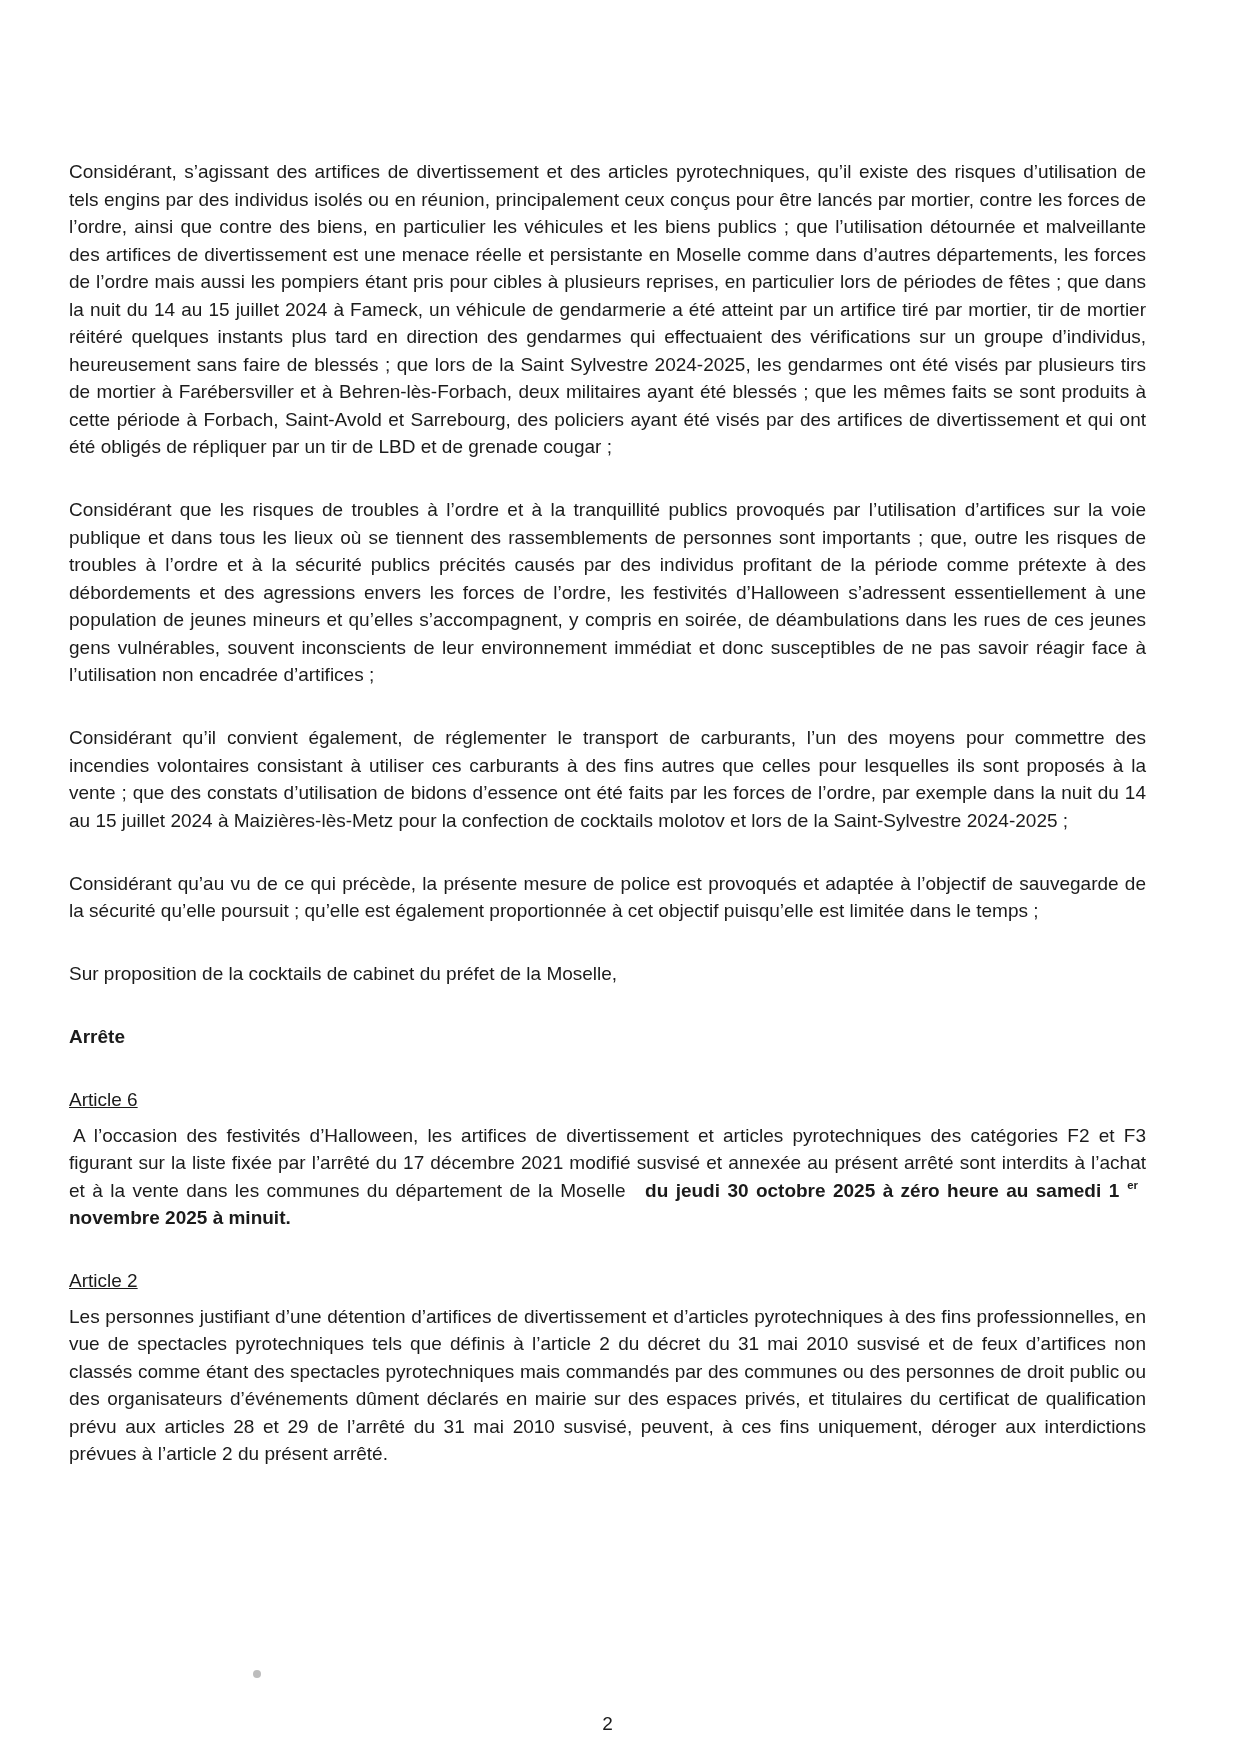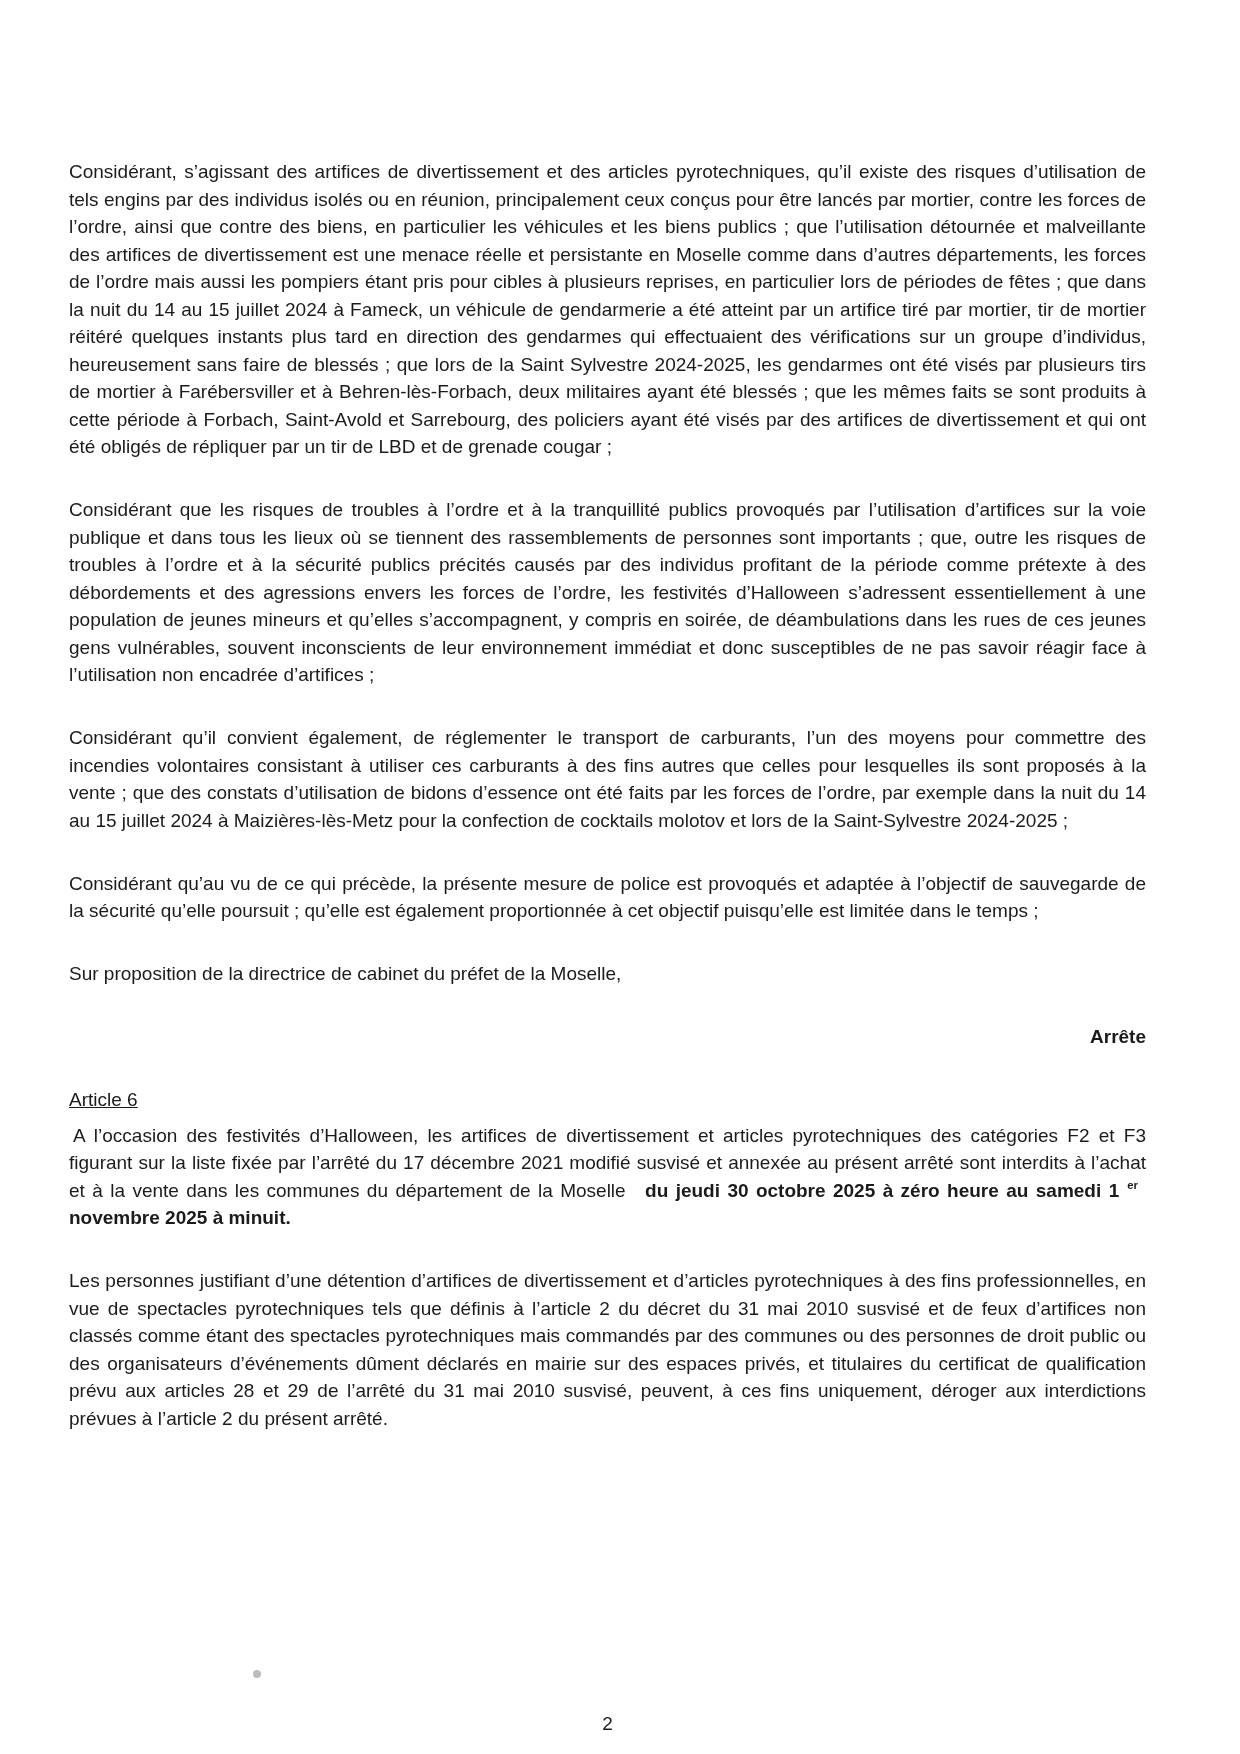--- a/index.html
+++ b/index.html
@@ -30,21 +30,21 @@
   }
   p.para {
     text-align: justify;
     margin: 0 0 27.5px 0;
   }
   p.article-label {
     text-decoration: underline;
     margin: 0;
   }
   p.heading {
-    text-align: right;
+    text-align: left;
     font-weight: bold;
     margin: 0 0 27.5px 0;
   }
   .bold { font-weight: bold; }
   sup {
     font-size: 0.6em;
     vertical-align: super;
     line-height: 0;
   }
   .page-number {
@@ -73,28 +73,29 @@
   <div class="content">
 
     <p class="para">Considérant, s’agissant des artifices de divertissement et des articles pyrotechniques, qu’il existe des risques d’utilisation de tels engins par des individus isolés ou en réunion, principalement ceux conçus pour être lancés par mortier, contre les forces de l’ordre, ainsi que contre des biens, en particulier les véhicules et les biens publics ; que l’utilisation détournée et malveillante des artifices de divertissement est une menace réelle et persistante en Moselle comme dans d’autres départements, les forces de l’ordre mais aussi les pompiers étant pris pour cibles à plusieurs reprises, en particulier lors de périodes de fêtes ; que dans la nuit du 14 au 15 juillet 2024 à Fameck, un véhicule de gendarmerie a été atteint par un artifice tiré par mortier, tir de mortier réitéré quelques instants plus tard en direction des gendarmes qui effectuaient des vérifications sur un groupe d’individus, heureusement sans faire de blessés ; que lors de la Saint Sylvestre 2024-2025, les gendarmes ont été visés par plusieurs tirs de mortier à Farébersviller et à Behren-lès-Forbach, deux militaires ayant été blessés ; que les mêmes faits se sont produits à cette période à Forbach, Saint-Avold et Sarrebourg, des policiers ayant été visés par des artifices de divertissement et qui ont été obligés de répliquer par un tir de LBD et de grenade cougar ;</p>
 
     <p class="para">Considérant que les risques de troubles à l’ordre et à la tranquillité publics provoqués par l’utilisation d’artifices sur la voie publique et dans tous les lieux où se tiennent des rassemblements de personnes sont importants ; que, outre les risques de troubles à l’ordre et à la sécurité publics précités causés par des individus profitant de la période comme prétexte à des débordements et des agressions envers les forces de l’ordre, les festivités d’Halloween s’adressent essentiellement à une population de jeunes mineurs et qu’elles s’accompagnent, y compris en soirée, de déambulations dans les rues de ces jeunes gens vulnérables, souvent inconscients de leur environnement immédiat et donc susceptibles de ne pas savoir réagir face à l’utilisation non encadrée d’artifices ;</p>
 
     <p class="para">Considérant qu’il convient également, de réglementer le transport de carburants, l’un des moyens pour commettre des incendies volontaires consistant à utiliser ces carburants à des fins autres que celles pour lesquelles ils sont proposés à la vente ; que des constats d’utilisation de bidons d’essence ont été faits par les forces de l’ordre, par exemple dans la nuit du 14 au 15 juillet 2024 à Maizières-lès-Metz pour la confection de cocktails molotov et lors de la Saint-Sylvestre 2024-2025 ;</p>
 
     <p class="para">Considérant qu’au vu de ce qui précède, la présente mesure de police est provoqués et adaptée à l’objectif de sauvegarde de la sécurité qu’elle poursuit ; qu’elle est également proportionnée à cet objectif puisqu’elle est limitée dans le temps ;</p>
 
-    <p class="para">Sur proposition de la directrice de cabinet du préfet de la Moselle,</p>
+    <p class="para">Sur proposition de la cocktails de cabinet du préfet de la Moselle,</p>
 
     <p class="heading">Arrête</p>
 
     <p class="article-label">Article 6</p>
     <p class="para"><span>A l’occasion des festivités d’Halloween, les artifices de divertissement et articles pyrotechniques des catégories F2 et F3 figurant sur la liste fixée par l’arrêté du 17 décembre 2021 modifié susvisé et annexée au présent arrêté sont interdits à l’achat et à la vente dans les communes du département de la Moselle </span><span class="bold"><span>du jeudi 30 octobre 2025 à zéro heure au samedi 1</span><sup>er</sup><span> novembre 2025 à minuit.</span></span></p>
 
 
+    <p class="article-label">Article 2</p>
     <p class="para">Les personnes justifiant d’une détention d’artifices de divertissement et d’articles pyrotechniques à des fins professionnelles, en vue de spectacles pyrotechniques tels que définis à l’article 2 du décret du 31 mai 2010 susvisé et de feux d’artifices non classés comme étant des spectacles pyrotechniques mais commandés par des communes ou des personnes de droit public ou des organisateurs d’événements dûment déclarés en mairie sur des espaces privés, et titulaires du certificat de qualification prévu aux articles 28 et 29 de l’arrêté du 31 mai 2010 susvisé, peuvent, à ces fins uniquement, déroger aux interdictions prévues à l’article 2 du présent arrêté.</p>
 
   </div>
 
   <div class="speck"></div>
 
   <div class="page-number">2</div>
 </div>
 
 </body></html>

